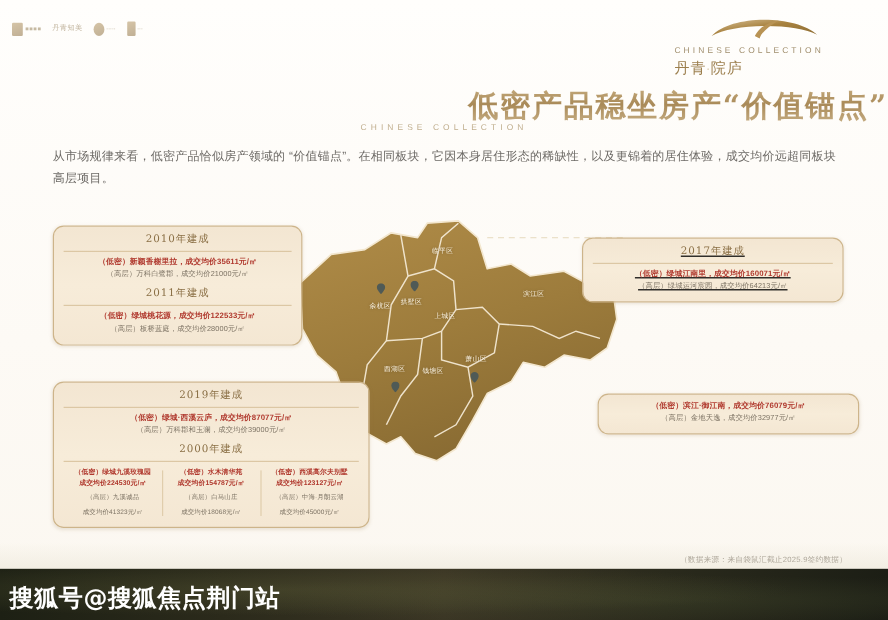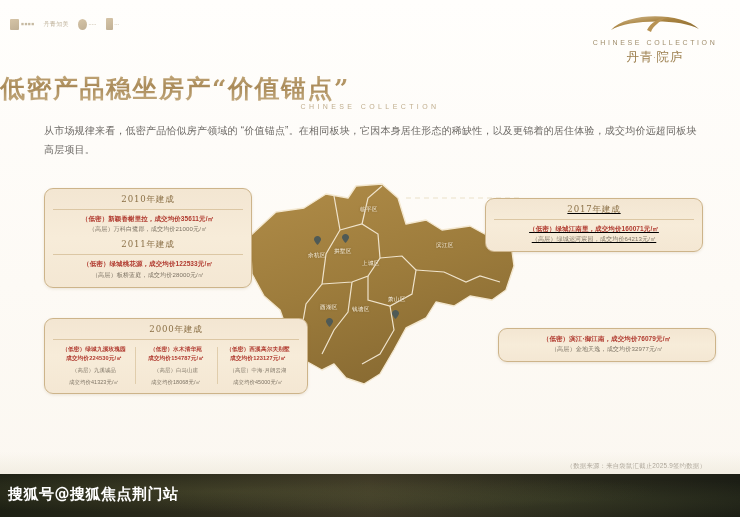--- a/index.html
+++ b/index.html
@@ -16,29 +16,29 @@
   .logo-chip{display:flex;align-items:center;gap:2px;}
   .logo-mark{width:9px;height:11px;background:linear-gradient(160deg,#b49a6d,#8d7murky);
      background:linear-gradient(160deg,#bda274,#9b8157);border-radius:1px;}
   .logo-mark.round{border-radius:50%;}
   .logo-mark.tall{width:7px;height:12px;}
   .logo-txt{font-size:3.6px;letter-spacing:.4px;color:#a89madeup;color:#a4916c;line-height:1.15;white-space:nowrap;}
   .logo-cn{font-size:6px;color:#9c8865;letter-spacing:.3px;line-height:1;}
   .logo-sub{font-size:3px;color:#b3a488;letter-spacing:.5px;}
 
   
-  .brand{position:absolute;right:10px;top:10px;width:150px;text-align:center;}
+  .brand{position:absolute;right:28px;top:10px;width:150px;text-align:left;}
   .brand-swoosh{height:26px;position:relative;}
   .brand-swoosh svg{display:block;margin:0 auto;}
   .brand-en{font-size:7px;letter-spacing:2.6px;color:#a08e6d;margin-top:3px;}
   .brand-cn{font-size:12.5px;letter-spacing:1px;color:#9c7f4e;margin-top:3px;font-family:"DejaVu Serif",serif;}
   .brand-cn .dot{font-size:7px;vertical-align:middle;color:#b79a66;}
 
   
-  .title{position:absolute;top:72px;left:0;right:0;text-align:left;
+  .title{position:absolute;top:72px;left:0;right:0;text-align:right;
     font-family:"DejaVu Serif","Liberation Serif",serif;
     font-size:25px;font-weight:bold;letter-spacing:1.5px;
     background:linear-gradient(180deg,#c7ad80 0%,#a98a58 45%,#c9b188 100%);
     -webkit-background-clip:text;background-clip:text;color:transparent;
     text-shadow:0 0 0 rgba(0,0,0,0);}
   .title-sub{position:absolute;top:103px;left:0;right:0;text-align:center;
     font-size:7px;letter-spacing:3.4px;color:#c0ae8e;}
 
   
   .para{position:absolute;top:121px;left:44px;right:40px;
@@ -81,21 +81,21 @@
 
   
   .source{position:absolute;right:34px;top:462px;font-size:6.4px;color:#8d8madeup;color:#8d857a;letter-spacing:.2px;}
 
   
   .bottom{position:absolute;left:0;right:0;bottom:0;height:43px;overflow:hidden;
      background:linear-gradient(90deg,#1d2014 0%,#2b2a1b 25%,#3a3524 50%,#2a2a1c 75%,#1c1e15 100%);}
   .bottom::after{content:"";position:absolute;inset:0;
      background:radial-gradient(ellipse at 30% 40%,rgba(120,120,70,.25),transparent 60%),
                 radial-gradient(ellipse at 75% 60%,rgba(90,100,60,.22),transparent 55%);}
-  .watermark{position:absolute;left:8px;top:11px;font-size:15px;font-weight:bold;color:#fff;
+  .watermark{position:absolute;left:8px;top:11px;font-size:20px;font-weight:bold;color:#fff;
      letter-spacing:.5px;z-index:2;font-family:"DejaVu Sans",sans-serif;}
   .leafband{position:absolute;left:0;right:0;bottom:43px;height:22px;
      background:linear-gradient(180deg,rgba(250,247,240,0) 0%,rgba(235,230,215,.55) 100%);}
 </style>
 </head>
 <body>
 
 <div class="page">
 
   <div class="logo-bar">
@@ -210,20 +210,25 @@
       <div class="ln high">（高层）万科白鹭郡，成交均价21000元/㎡</div>
     </div>
     <div class="sect">
       <div class="yr">2011年建成</div>
       <div class="ln low">（低密）绿城桃花源，成交均价122533元/㎡</div>
       <div class="ln high">（高层）板桥蓝庭，成交均价28000元/㎡</div>
     </div>
   </div>
 
   <div class="card card-2019">
+    <div class="sect">
+      <div class="yr">2019年建成</div>
+      <div class="ln low">（低密）绿城·西溪云庐，成交均价87077元/㎡</div>
+      <div class="ln high">（高层）万科郡和玉澜，成交均价39000元/㎡</div>
+    </div>
     <div class="sect">
       <div class="yr">2000年建成</div>
       <div class="cols">
         <div class="col">
           <div class="low">（低密）绿城九溪玫瑰园</div>
           <div class="low">成交均价224530元/㎡</div>
           <div class="high">（高层）九溪诚品</div>
           <div class="high">成交均价41323元/㎡</div>
         </div>
         <div class="col">

